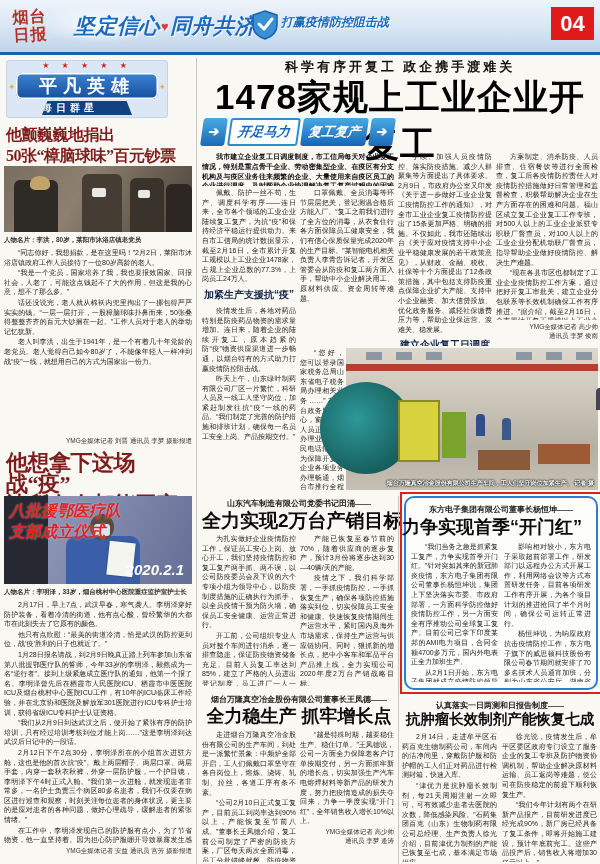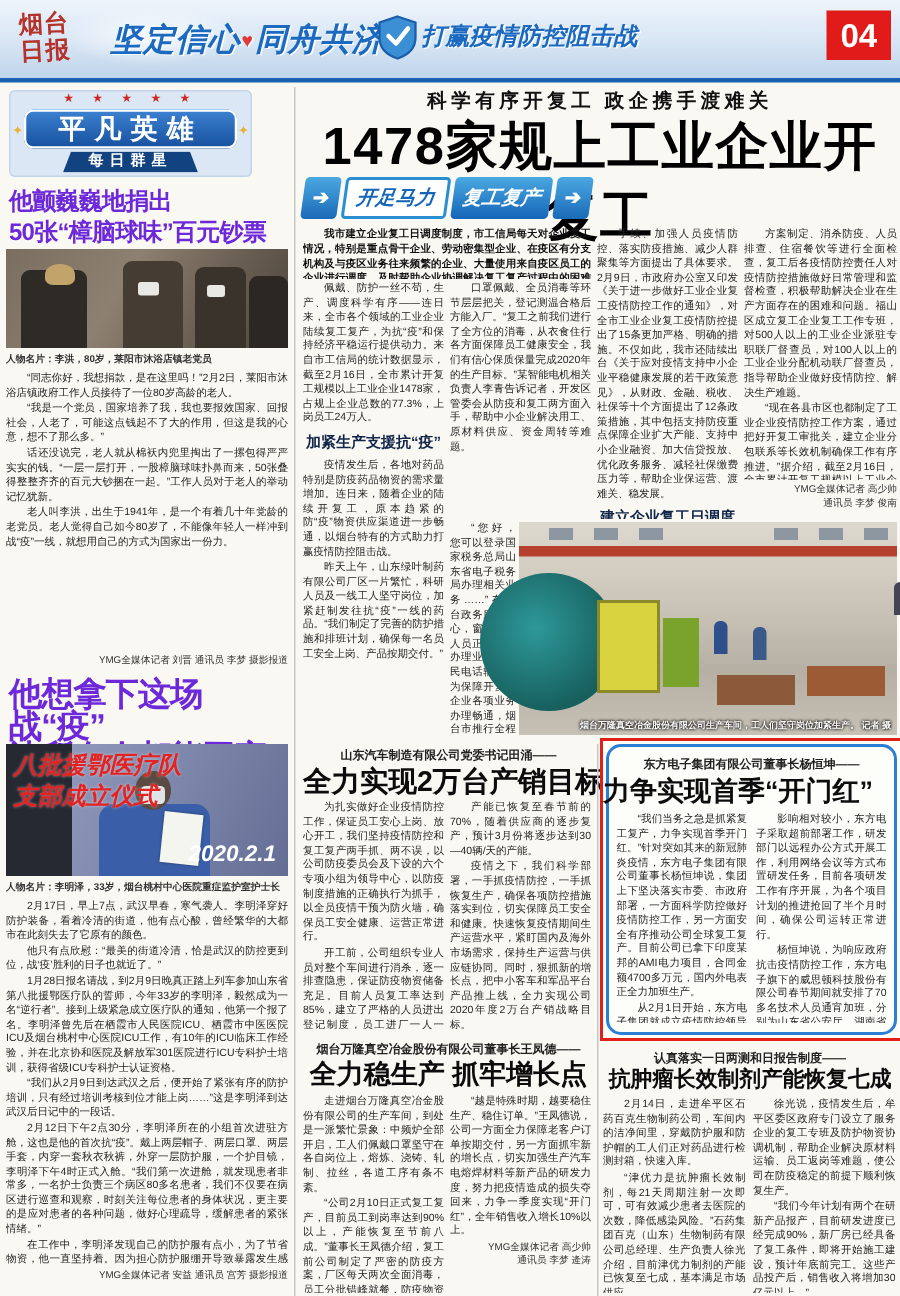--- a/index.html
+++ b/index.html
@@ -10,21 +10,21 @@
     background:linear-gradient(180deg,#eef4fb 0%,#d7e5f4 55%,#bfd4ea 100%);}
   .masthead:before{content:"";position:absolute;left:40px;top:4px;width:120px;height:40px;
     background:radial-gradient(ellipse at center,rgba(255,255,255,.8),rgba(255,255,255,0) 70%);}
   .logo{position:absolute;left:8px;top:8px;width:44px;font-family:"Liberation Serif",serif;
     font-weight:bold;font-size:16px;line-height:18px;color:#b5322a;text-align:center;
     transform:rotate(-3deg);letter-spacing:1px;}
   .slogan{position:absolute;left:74px;top:12px;font-size:21px;font-weight:bold;font-style:italic;
     color:#1b6ac0;letter-spacing:0.5px;text-shadow:1px 1px 0 #fff;white-space:nowrap;}
   .heart{color:#e03a3a;font-size:13px;font-style:normal;margin:0 1px;vertical-align:2px;}
   .shield{position:absolute;left:252px;top:10px;}
-  .campaign{position:absolute;left:281px;top:14px;font-size:16px;font-weight:bold;font-style:italic;
+  .campaign{position:absolute;left:281px;top:14px;font-size:12px;font-weight:bold;font-style:italic;
     color:#1b6ac0;text-shadow:1px 1px 0 #fff;white-space:nowrap;}
   .dateblock{position:absolute;left:460px;top:13px;width:88px;text-align:center;color:#333;}
   .dateline{font-size:7.5px;font-weight:bold;}
   .editorline{font-size:6px;margin-top:3px;color:#444;}
   .pagenum{position:absolute;left:551px;top:7px;width:43px;height:33px;background:#e11b19;
     color:#fff;font-size:22px;font-weight:bold;text-align:center;line-height:33px;}
   .rule{position:absolute;left:0;top:52px;width:600px;height:3px;background:#1a5fb0;}
   
   .para{font-size:7px;line-height:9.6px;text-align:justify;text-indent:2em;margin:0 0 1px;color:#232323;}
   .para-bold{font-size:7px;line-height:9.8px;text-align:justify;text-indent:2em;margin:0 0 1px;
@@ -40,24 +40,24 @@
   .hero-panel{position:absolute;left:6px;top:60px;width:162px;height:58px;background:#dbe7f5;
     border-radius:4px;box-shadow:0 0 0 1px #c3d4ea inset;}
   .hero-stars{position:absolute;left:0;top:1px;width:100%;text-align:center;color:#cc2824;
     font-size:8px;letter-spacing:5px;}
   .hero-title{position:absolute;left:10px;top:13px;width:142px;height:26px;
     background:linear-gradient(180deg,#3d82d2,#16509e);border-radius:6px;color:#fff;
     font-weight:bold;font-size:18px;text-align:center;line-height:26px;letter-spacing:6px;
     box-shadow:0 0 0 1.5px #fff inset;}
   .hero-ribbon{position:absolute;left:36px;top:41px;width:90px;height:14px;background:#12427f;
     clip-path:polygon(6% 0,94% 0,100% 100%,0 100%);color:#fff;font-size:10px;font-weight:bold;
-    text-align:center;line-height:14px;letter-spacing:4px;}
+    text-align:left;line-height:14px;letter-spacing:4px;}
   .gold-star{position:absolute;color:#e8b33a;font-size:9px;}
-  .headline-left{position:absolute;left:6px;width:184px;font-family:Liberation Sans, sans-serif;
-    font-weight:bold;font-size:16px;line-height:21px;color:#6d28d9;white-space:pre-line;letter-spacing:-0.5px;}
+  .headline-left{position:absolute;left:6px;width:184px;font-family:Liberation Serif, serif;
+    font-weight:bold;font-size:16px;line-height:21px;color:#7f1d1d;white-space:pre-line;letter-spacing:-0.5px;}
   .photo{position:absolute;}
   
   .photo1{left:4px;top:166px;width:188px;height:66px;background:linear-gradient(120deg,#7a6e60,#8d8071 40%,#6a5f53 70%,#4d453c);}
   .ph1-fig{position:absolute;border-radius:6px 6px 0 0;background:#2e2a26;}
   .ph1-hat{position:absolute;left:26px;top:10px;width:20px;height:14px;border-radius:50% 50% 30% 30%;background:#c2a36a;}
   .ph1-mask{position:absolute;background:#e8e8e4;border-radius:2px;}
   
   .photo2{left:4px;top:496px;width:188px;height:88px;background:linear-gradient(115deg,#9aa2c2,#7d86ab 55%,#646d93);}
   .ph2-sil{position:absolute;left:0;top:0;width:44px;height:88px;background:#262832;}
   .ph2-body{position:absolute;left:62px;top:40px;width:74px;height:48px;border-radius:10px 10px 0 0;background:#3a5fa8;}

